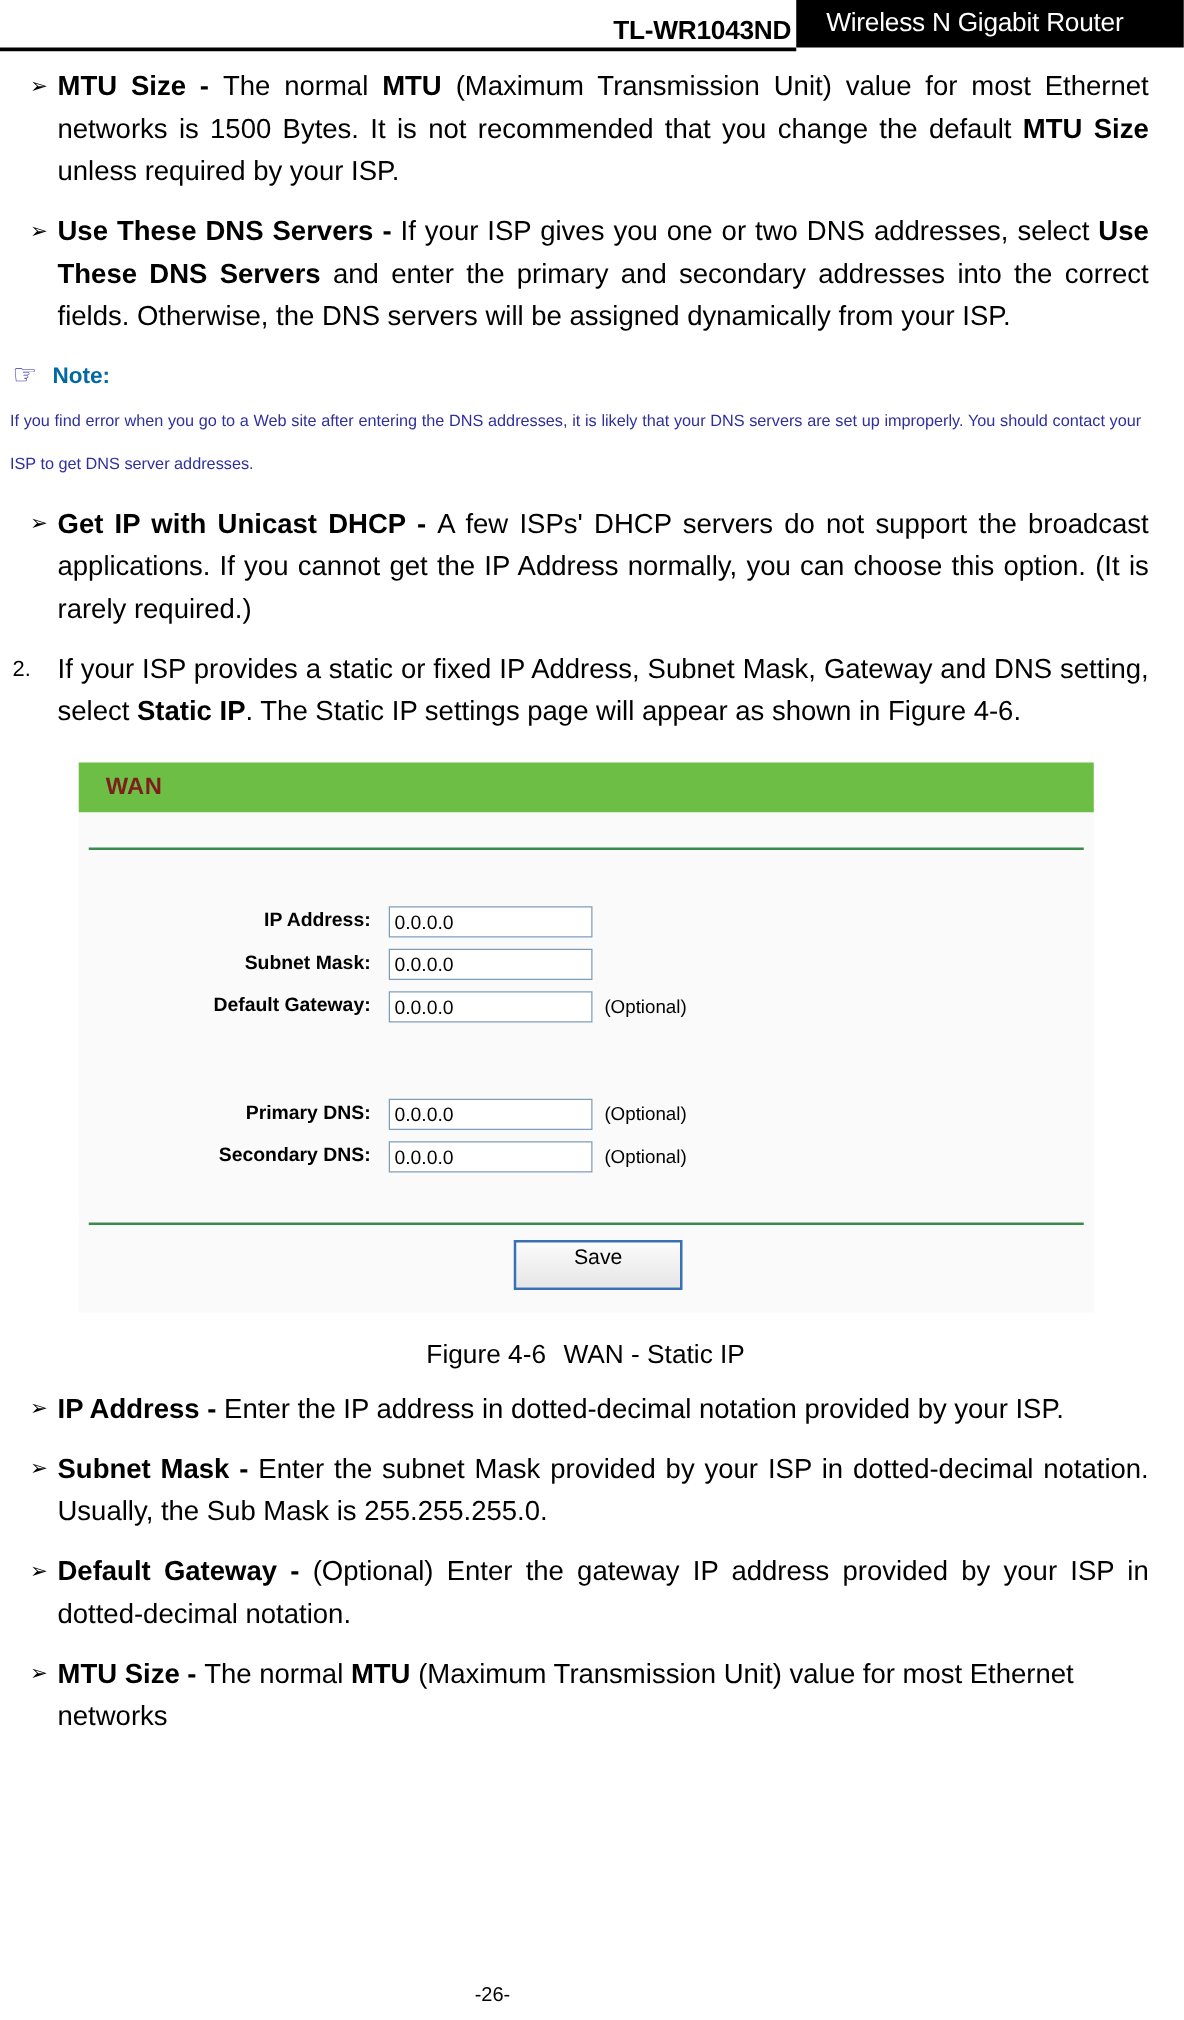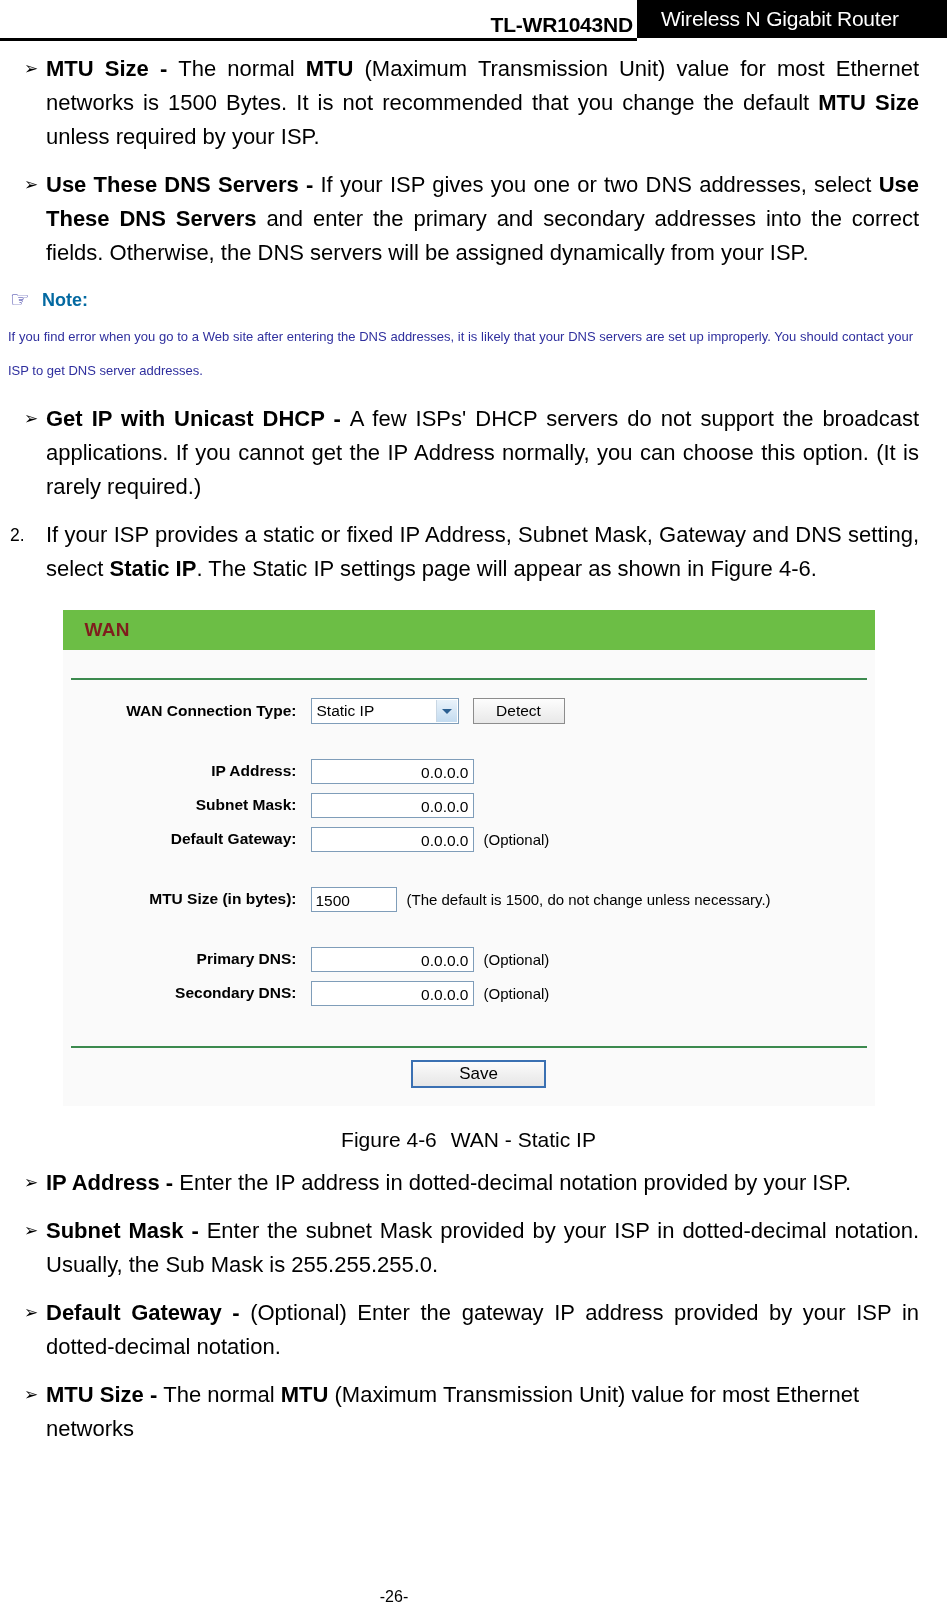--- a/index.html
+++ b/index.html
@@ -197,21 +197,21 @@
     border: 1px solid #7f9db9;
     background: #ffffff;
     height: 25px;
     line-height: 25px;
     font-size: 15.5px;
     padding: 0 4px;
     box-sizing: border-box;
     color: #000;
     font-family: "Liberation Sans", sans-serif;
   }
-  .ftext.w-ip { width: 163px; text-align: right; }
+  .ftext.w-ip { width: 163px; }
   .ftext.w-mtu { width: 86px; }
   .fhint {
     font-size: 15px;
     margin-left: 10px;
     color: #000;
   }
   .fselect {
     position: relative;
     width: 148px;
     height: 26px;
@@ -267,21 +267,21 @@
   }
   .wan-savewrap {
     background: #fafafa;
     padding: 12px 0 18px 0;
     display: flex;
     justify-content: center;
     padding-left: 20px;
   }
   .btn-save {
     width: 135px;
-    height: 28px;
+    height: 40px;
     border: 2px solid #3a70b2;
     background: linear-gradient(#fbfbfb, #e6e6e6);
     font-size: 17px;
     line-height: 24px;
     text-align: center;
     color: #000;
     box-sizing: border-box;
   }
 
   .fig-caption {
@@ -345,32 +345,20 @@
     <div class="wan-shot">
 
       <div class="wan-titlebar">
         <span>WAN</span>
       </div>
       <div class="wan-subbar"></div>
       <div class="wan-divider"></div>
 
       <div class="wan-body">
 
-        <div class="frow">
-          <div class="flabel">WAN Connection Type:</div>
-          <div class="fctl">
-            <div class="fselect">
-              <span class="sel-val">Static IP</span>
-              <span class="sel-arrow">
-                  <i></i>
-                </span>
-            </div>
-            <div class="btn-detect">Detect</div>
-          </div>
-        </div>
 
         <div class="spacer-md"></div>
 
         <div class="frow">
           <div class="flabel">IP Address:</div>
           <div class="fctl">
             <div class="ftext w-ip">0.0.0.0</div>
             <div class="fhint"></div>
           </div>
         </div>
@@ -386,27 +374,20 @@
         <div class="frow">
           <div class="flabel">Default Gateway:</div>
           <div class="fctl">
             <div class="ftext w-ip">0.0.0.0</div>
             <div class="fhint">(Optional)</div>
           </div>
         </div>
 
         <div class="spacer-md"></div>
 
-        <div class="frow">
-          <div class="flabel">MTU Size (in bytes):</div>
-          <div class="fctl">
-            <div class="ftext w-mtu">1500</div>
-            <div class="fhint">(The default is 1500, do not change unless necessary.)</div>
-          </div>
-        </div>
 
         <div class="spacer-md"></div>
 
         <div class="frow">
           <div class="flabel">Primary DNS:</div>
           <div class="fctl">
             <div class="ftext w-ip">0.0.0.0</div>
             <div class="fhint">(Optional)</div>
           </div>
         </div>

